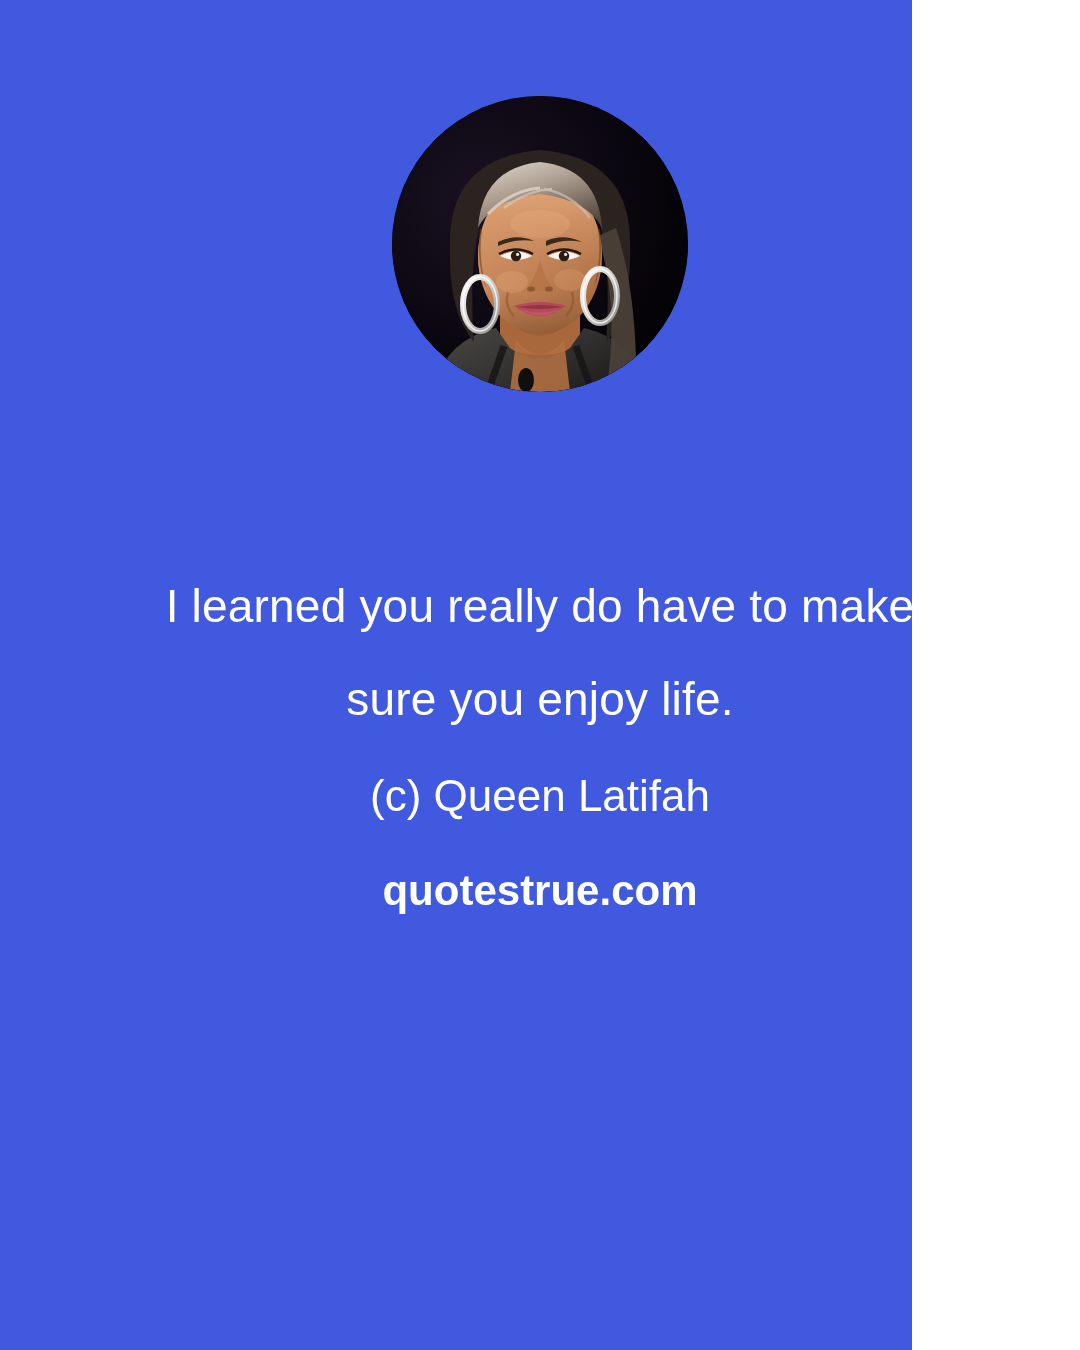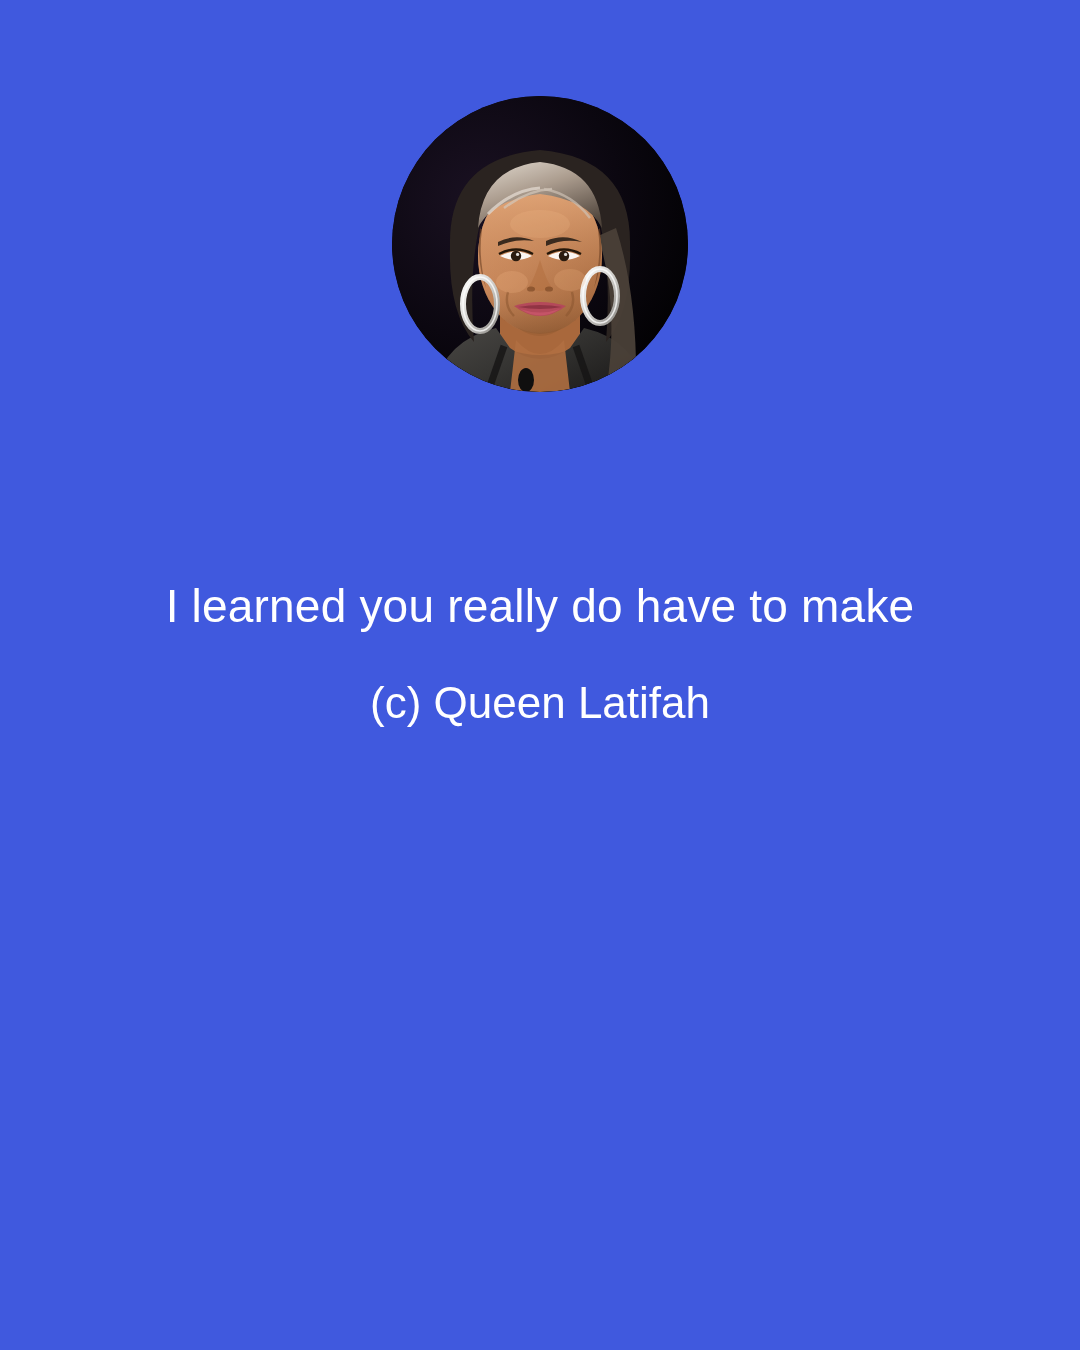--- a/index.html
+++ b/index.html
@@ -8,21 +8,21 @@
   }
   body {
     width: 1080px;
     height: 1350px;
     overflow: hidden;
     font-family: "Liberation Sans", sans-serif;
   }
 
   #canvas {
     position: relative;
-    width: 1080px;
+    width: 912px;
     height: 1350px;
     background: #4059de;
   }
 
   
   #portrait-wrap {
     position: absolute;
     left: 392px;
     top: 96px;
     width: 296px;
@@ -179,16 +179,18 @@
         <ellipse cx="120" cy="186" rx="16" ry="11" fill="#f0b582" opacity="0.25"></ellipse>
         <ellipse cx="178" cy="184" rx="16" ry="11" fill="#f0b582" opacity="0.22"></ellipse>
 
         <ellipse cx="148" cy="128" rx="30" ry="14" fill="#f3bd8d" opacity="0.2"></ellipse>
       </g>
     </svg>
   </div>
 
   <div id="text-block">
     <div class="quote-line">I learned you really do have to make</div>
+    <div class="quote-line">sure you enjoy life.</div>
     <div id="attribution">(c) Queen Latifah</div>
+    <div id="site">quotestrue.com</div>
   </div>
 
 </div>
 
 </body></html>

